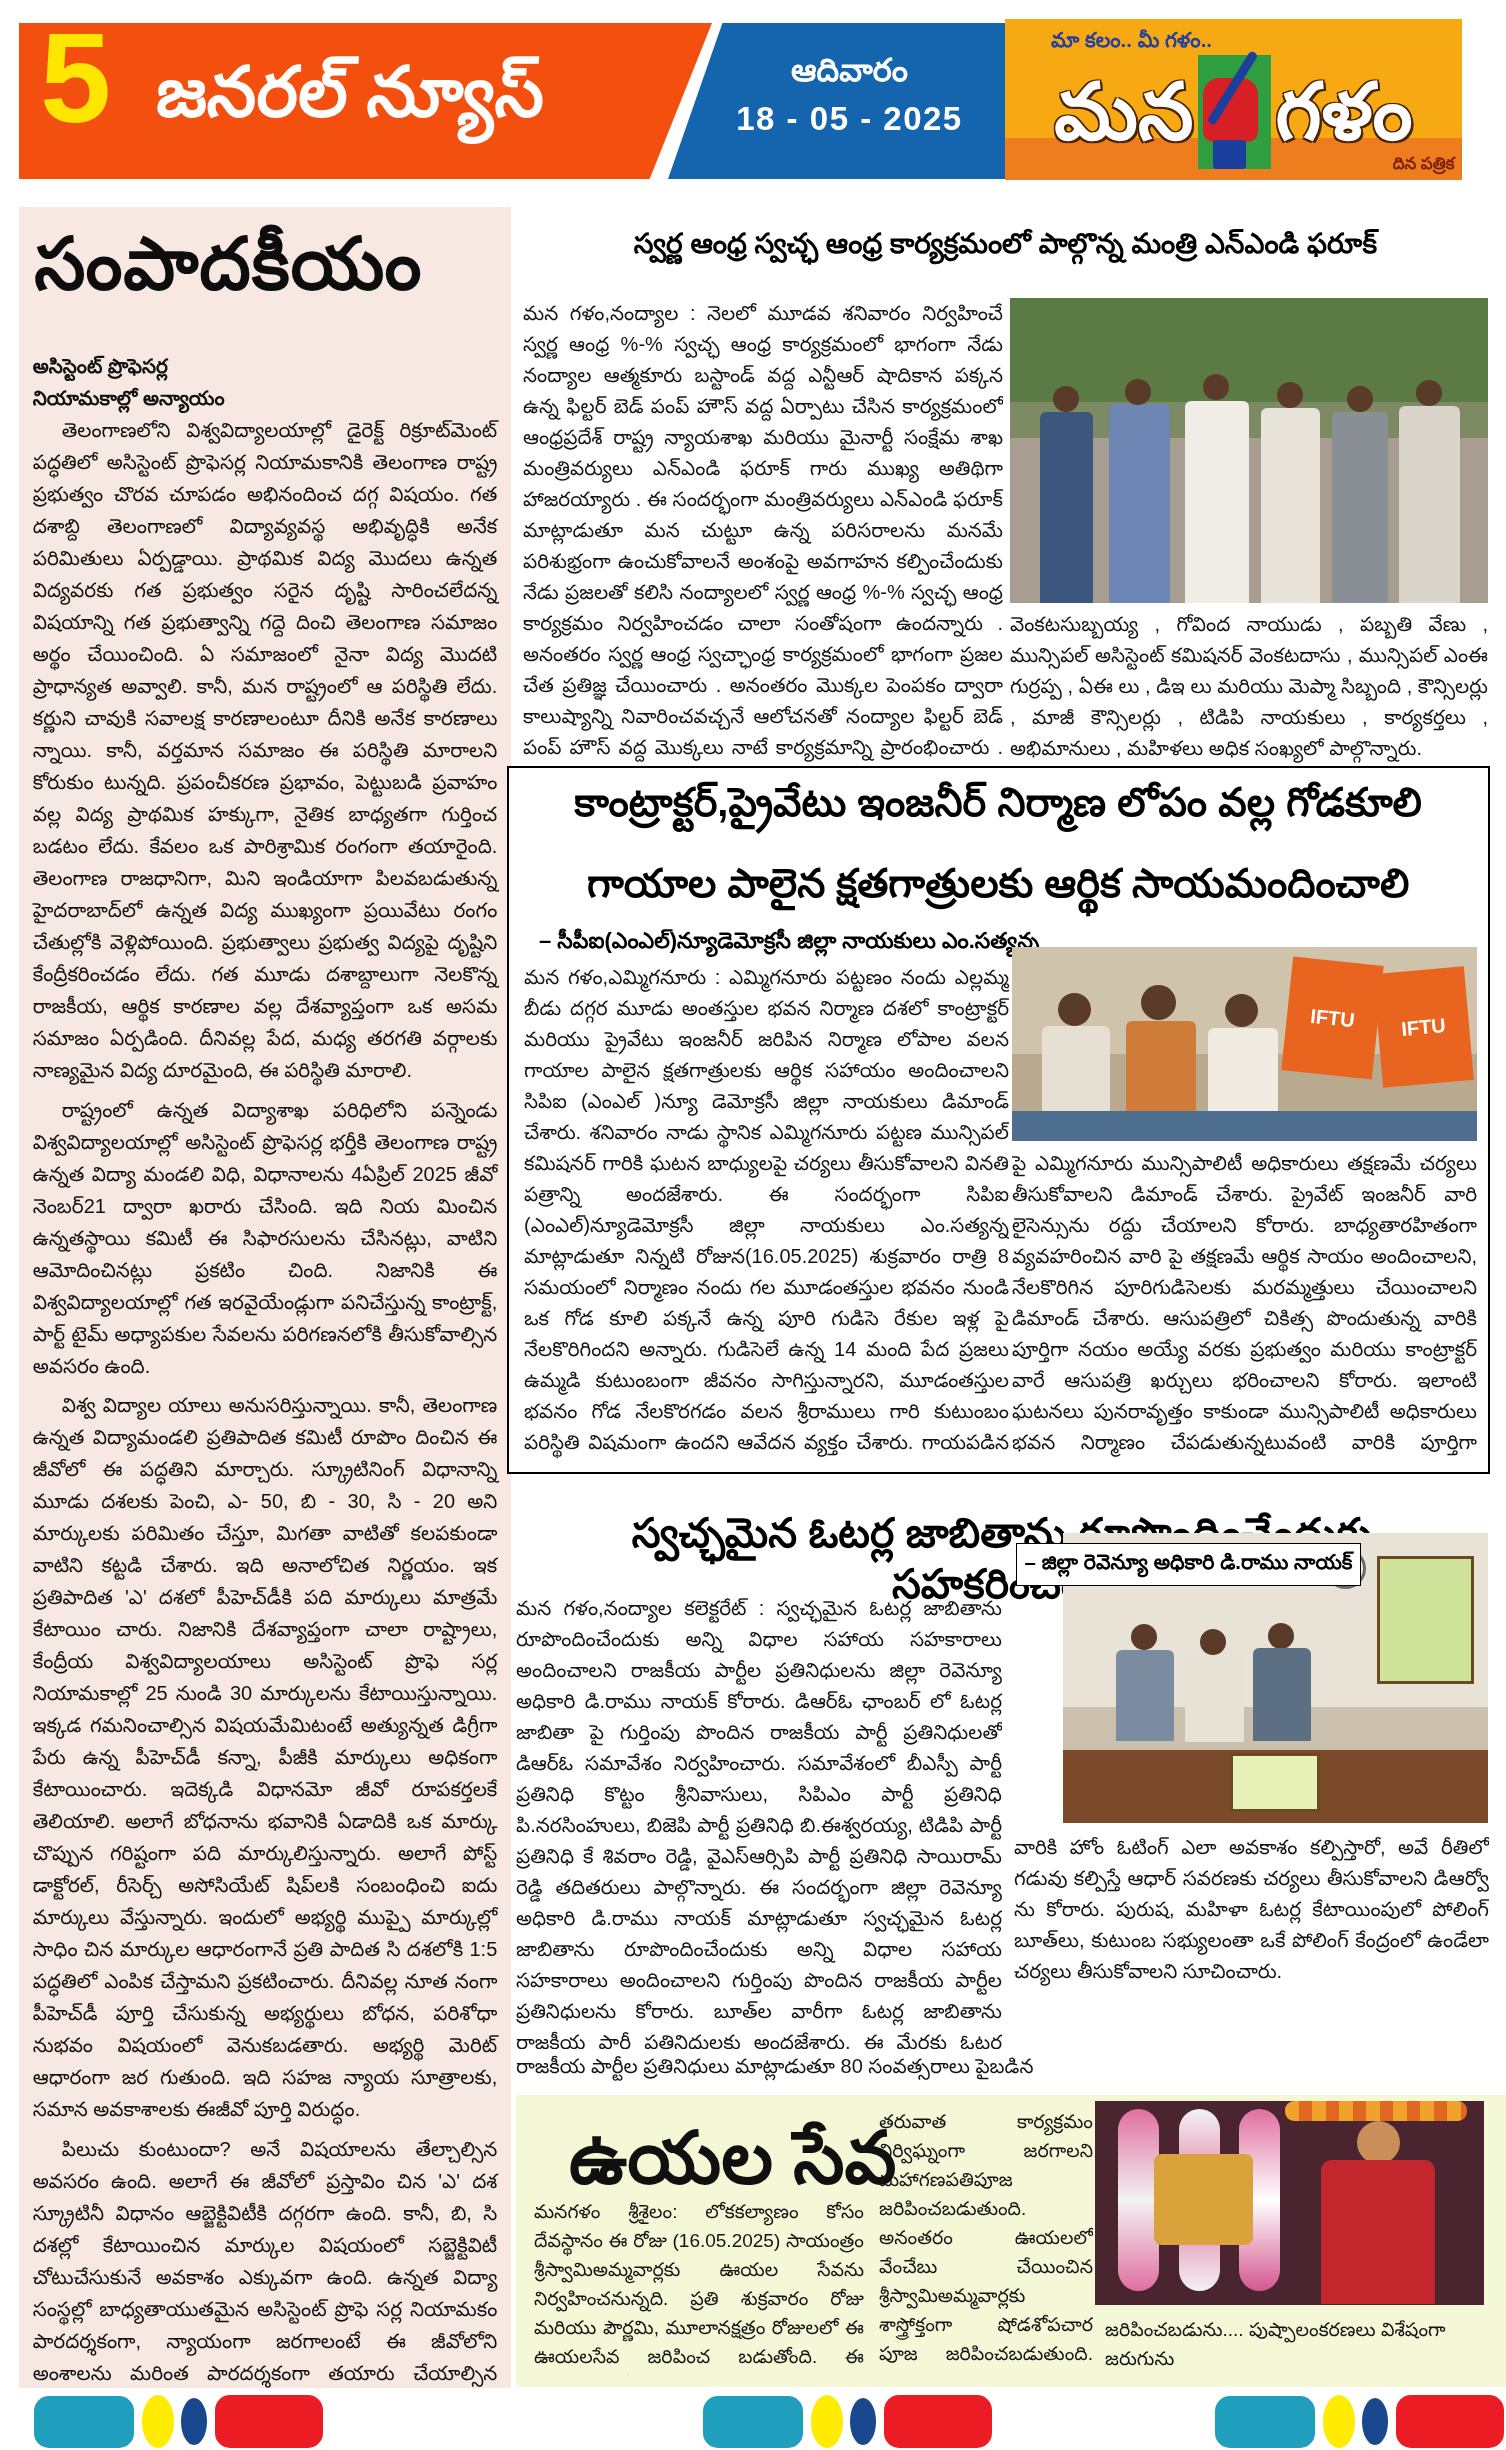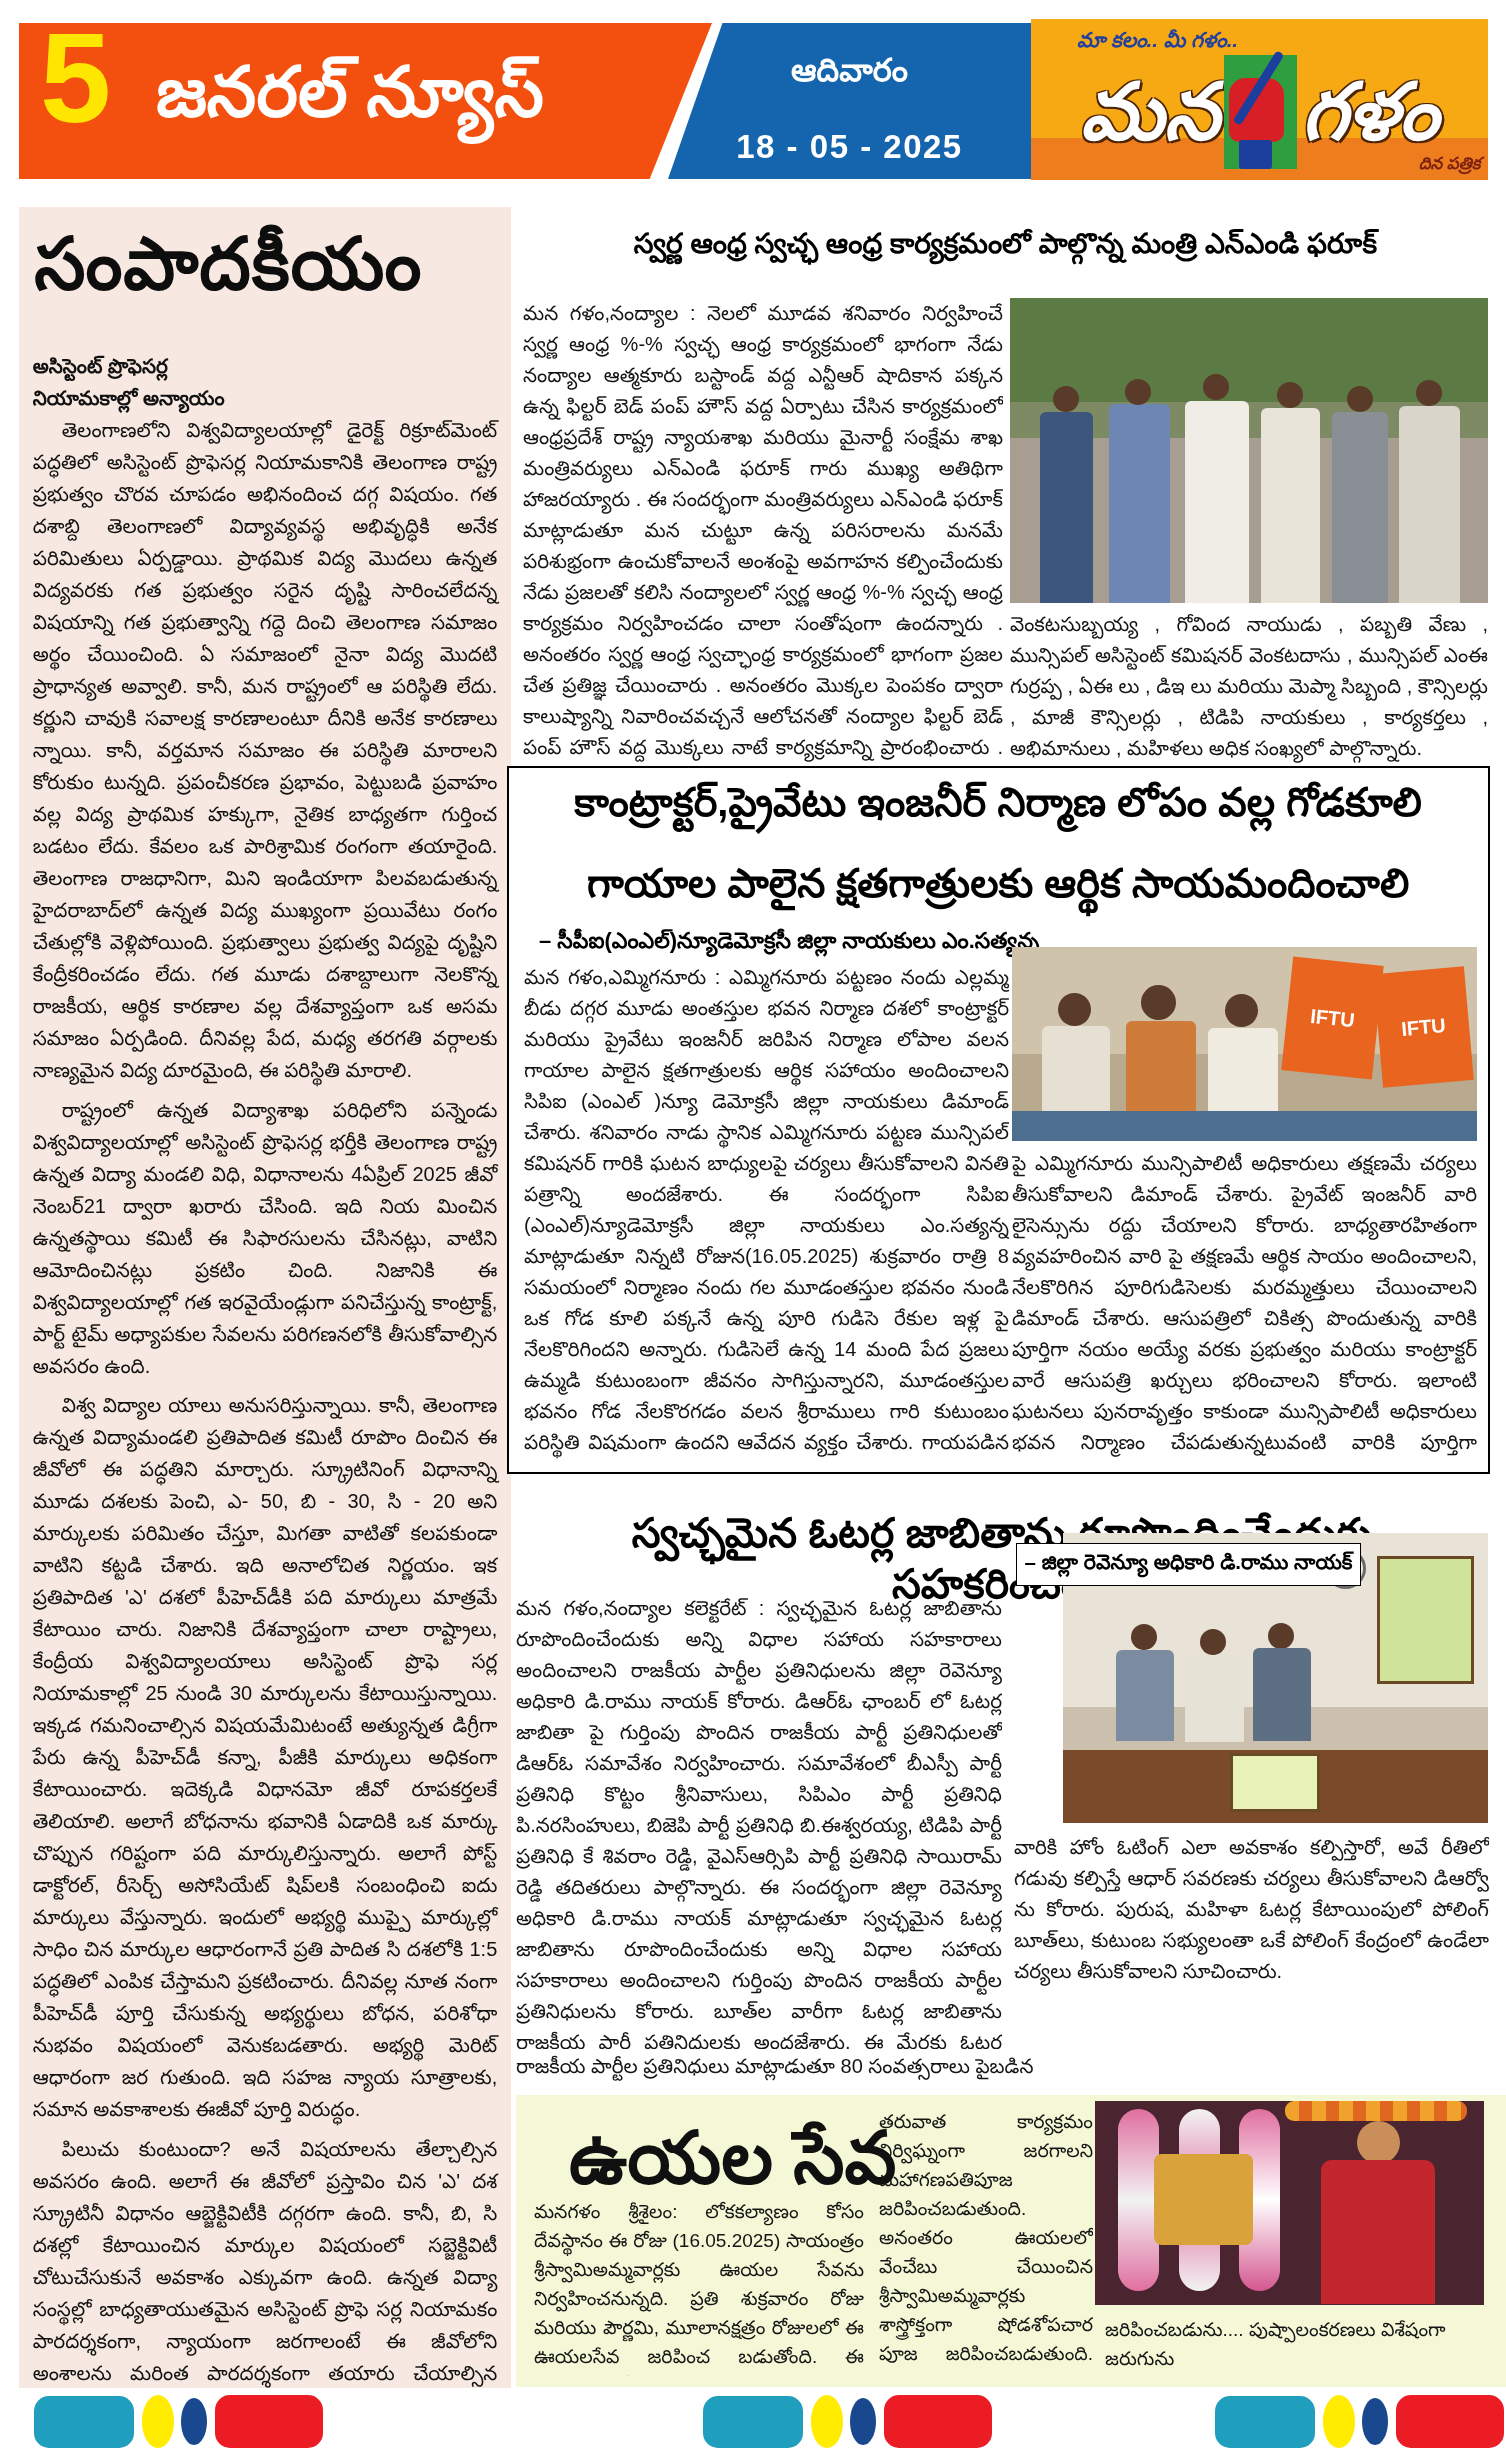--- a/index.html
+++ b/index.html
@@ -11,23 +11,23 @@
 
   
   .hdr-orange{left:19px;top:23px;width:693px;height:156px;background:#f34f0e;
               clip-path:polygon(0 0,100% 0,91% 100%,0 100%);}
   .hdr-pagenum{position:absolute;left:21px;top:-9px;font-size:128px;font-weight:bold;color:#ffe600;line-height:1;}
   .hdr-section{position:absolute;left:137px;top:29px;font-size:70px;font-weight:bold;color:#ffffff;
                transform:skewX(-4deg);white-space:nowrap;}
   .hdr-blue{left:668px;top:23px;width:363px;height:156px;background:#1565ae;
             clip-path:polygon(15% 0,100% 0,100% 100%,0 100%);color:#fff;text-align:center;}
   .hdr-day{margin-top:29px;font-size:32px;font-weight:bold;}
-  .hdr-date{margin-top:32px;font-size:33px;font-weight:bold;letter-spacing:1.5px;}
-  .hdr-gold{left:1031px;top:19px;width:457px;height:161px;
-            background:linear-gradient(#f6a912 74%,#ee7d1e 74%);font-style:italic;}
+  .hdr-date{margin-top:4px;font-size:33px;font-weight:bold;letter-spacing:1.5px;}
+  .hdr-gold{left:1005px;top:19px;width:457px;height:161px;
+            background:linear-gradient(#f6a912 74%,#ee7d1e 74%);}
   .hdr-tagline{position:absolute;left:46px;top:9px;font-size:20.5px;font-weight:bold;color:#23409e;}
   .brand-row{position:absolute;left:0;top:36px;width:100%;display:flex;align-items:center;justify-content:center;gap:4.6px;}
   .brand-word{font-size:79px;font-weight:bold;color:#fff;line-height:1.1;
               text-shadow:2.3px 2.3px 0 #4c2403,-1.5px -1.5px 0 #4c2403,1.5px -1.5px 0 #4c2403,-1.5px 1.5px 0 #4c2403;}
   .emblem{position:relative;width:73px;height:114px;background:#2f9e41;flex:0 0 auto;}
   .fist{position:absolute;left:4.6px;top:23px;width:55px;height:64px;background:#d81f26;border-radius:16.7px 16.7px 10.6px 10.6px;}
   .pen{position:absolute;left:30px;top:-9px;width:9px;height:84px;background:#1c3f9e;transform:rotate(32deg);border-radius:4.6px;}
   .cuff{position:absolute;left:15px;top:85px;width:33px;height:29px;background:#1c3f9e;border-radius:3px;}
   .hdr-sub{position:absolute;right:7.6px;bottom:3px;font-size:16.7px;font-weight:bold;color:#7c1f10;}
 

